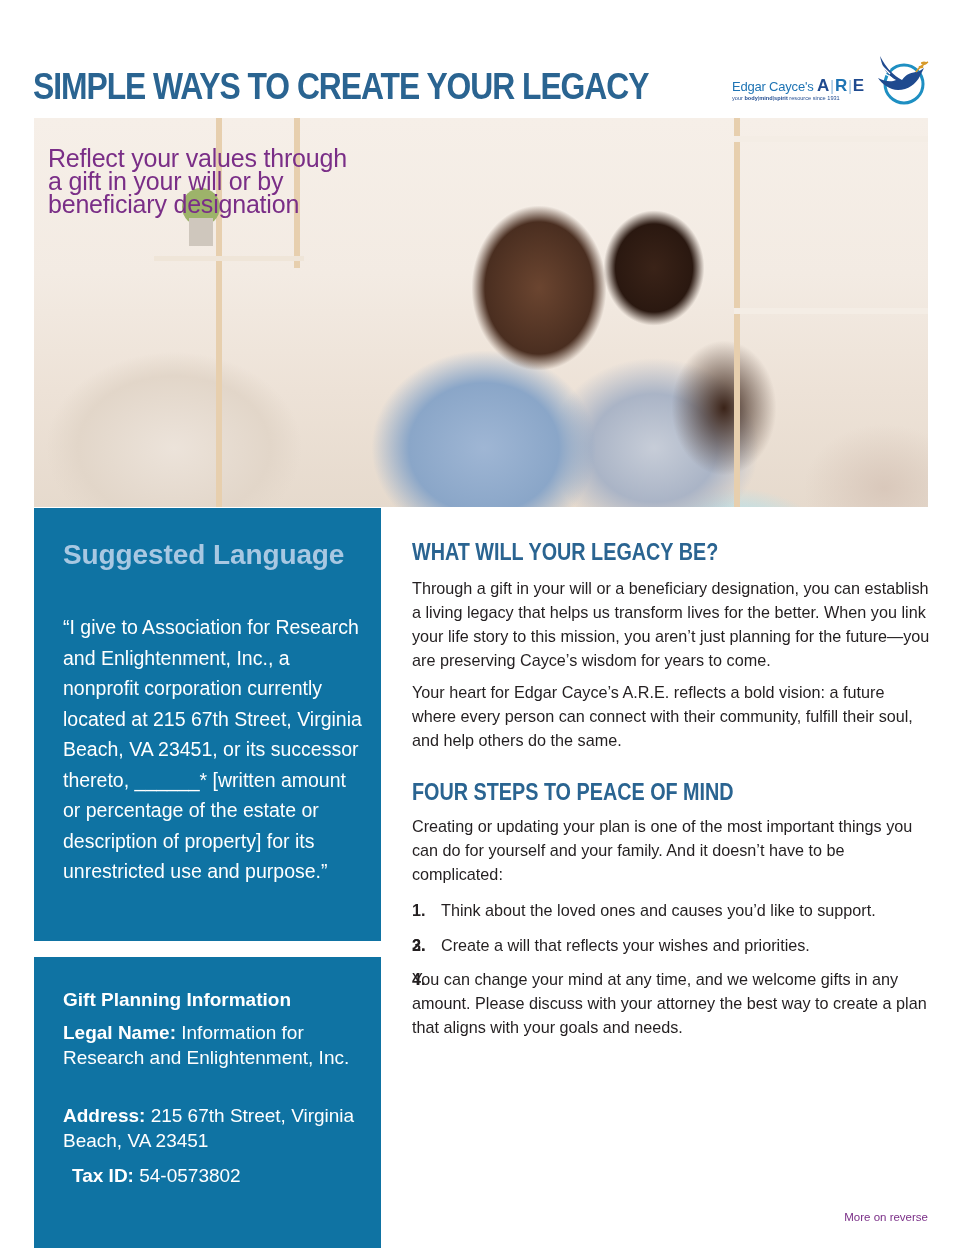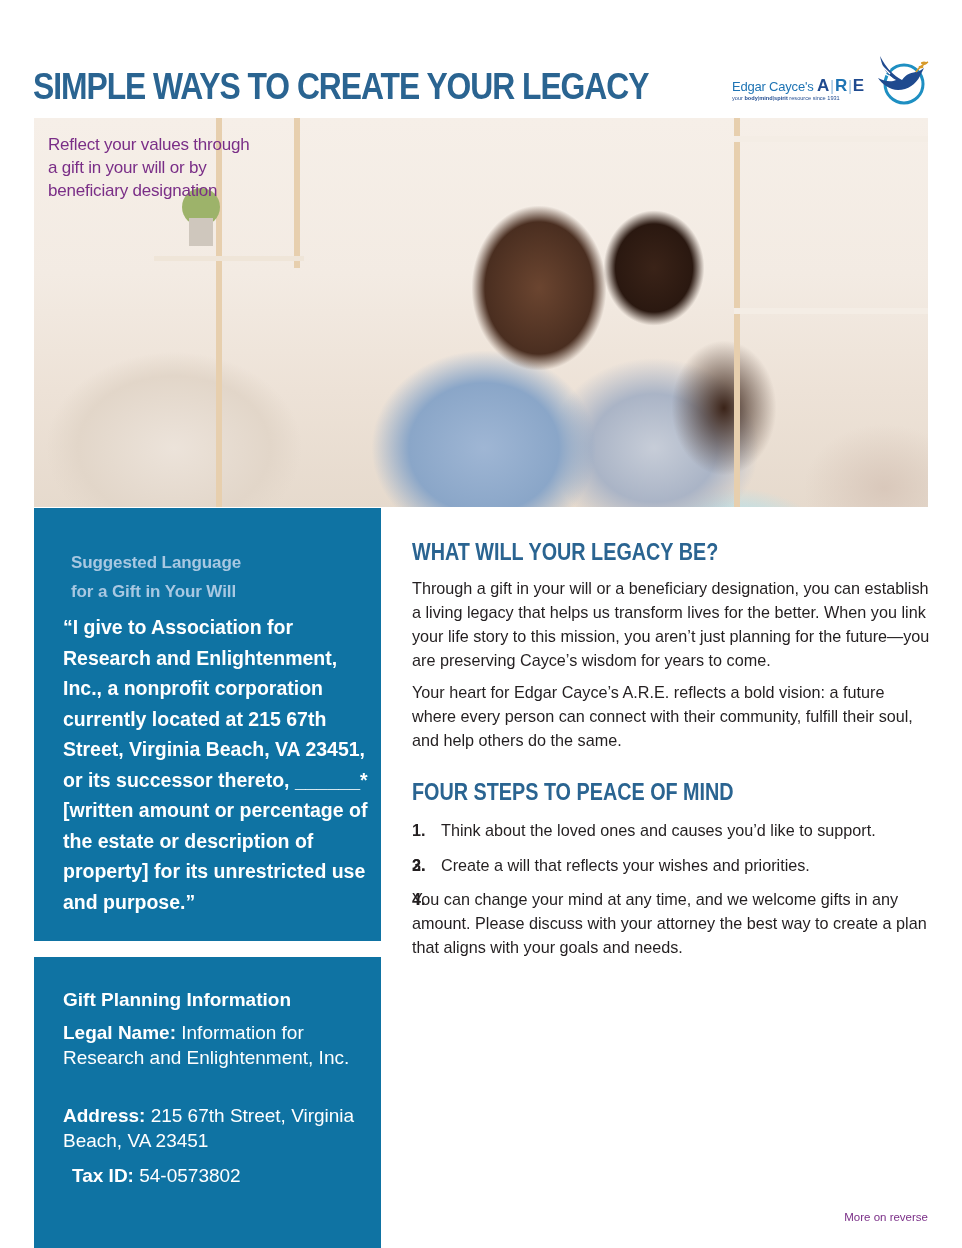--- a/index.html
+++ b/index.html
@@ -24,27 +24,27 @@
       radial-gradient(ellipse 150px 130px at 450px 330px, #9fb6d4 0%, #8aa6c8 50%, rgba(138,166,200,0) 75%),
       radial-gradient(ellipse 140px 120px at 620px 330px, #c7cdd8 0%, #aab4c6 45%, rgba(170,180,198,0) 75%),
       radial-gradient(ellipse 130px 90px at 700px 440px, #d4ecf0 0%, #bfe0e6 50%, rgba(191,224,230,0) 78%),
       radial-gradient(ellipse 160px 120px at 140px 330px, #ece3da 0%, #e2d6c9 60%, rgba(226,214,201,0) 80%),
       radial-gradient(ellipse 100px 80px at 850px 370px, #d9c8bb 0%, rgba(217,200,187,0) 80%),
       linear-gradient(180deg, #f6efe8 0%, #f3ebe3 40%, #ede2d7 70%, #e6dacd 100%);
   }
   .photo-shelf { position:absolute; background:#e7cfae; }
   .photo-plant { position:absolute; left:148px; top:70px; width:38px; height:38px; border-radius:50%; background:#9db36a; }
   .photo-pot { position:absolute; left:155px; top:100px; width:24px; height:28px; background:#cfc7bd; }
-  .tagline { position:absolute; left:14px; top:15px; margin:0; font-size:17px; line-height:23px; color:#7a2e87; letter-spacing:-0.2px; }
+  .tagline { position:absolute; left:14px; top:29px; margin:0; font-size:25px; line-height:23px; color:#7a2e87; letter-spacing:-0.2px; }
 
   .box { position:absolute; left:34px; width:347px; background:#0f73a3; color:#ffffff; }
   .box-will { top:508px; height:433px; }
   .box-info { top:957px; height:323px; }
-  .box-will h2 { position:absolute; left:29px; top:32px; margin:8px; font-size:17px; line-height:29px; font-weight:bold; color:#a8c8e2; letter-spacing:-0.1px; }
-  .will-text { position:absolute; left:29px; top:104px; width:305px; margin:0; font-size:19.5px; line-height:30.5px; color:#ffffff;font-weight:bold; }
+  .box-will h2 { position:absolute; left:29px; top:32px; margin:0; font-size:28px; line-height:29px; font-weight:bold; color:#a8c8e2; letter-spacing:-0.1px; }
+  .will-text { position:absolute; left:29px; top:104px; width:305px; margin:0; font-size:19.5px; line-height:30.5px; color:#ffffff; }
 
   .box-info h3 { position:absolute; left:29px; top:31px; margin:0; font-size:19px; font-weight:bold; line-height:24px; }
   .info-row { position:absolute; left:29px; width:300px; margin:0; font-size:19px; line-height:25px; }
   .info-row b { font-weight:bold; }
 
   .right { position:absolute; left:412px; top:538px; width:520px; }
   .h-sec { margin:0; font-family:"Liberation Sans", sans-serif; font-weight:bold; font-size:23px; color:#2a6491; transform:scaleX(0.86); transform-origin:left top; white-space:nowrap; line-height:28px; }
   .para { margin:0; font-size:16.2px; line-height:24px; color:#231f20; width:520px; }
 
   .steps { list-style:none; padding:0; margin:0; }
@@ -90,38 +90,38 @@
   <p class="tagline">
     <span>Reflect your values through</span><br>
     <span>a gift in your will or by</span><br>
     <span>beneficiary designation</span>
   </p>
 </div>
 
 <div class="box box-will">
   <h2>
     <span>Suggested Language</span><br>
-    <span>for a Gift in Your Will</span>
   </h2>
   <p class="will-text">“I give to Association for Research and Enlightenment, Inc., a nonprofit corporation currently located at 215 67th Street, Virginia Beach, VA 23451, or its successor thereto, ______* [written amount or percentage of the estate or description of property] for its unrestricted use and purpose.”</p>
 </div>
 
 <div class="box box-info">
   <h3>Gift Planning Information</h3>
   <p class="info-row" style="top:63px;"><b>Legal Name:</b><span> Information for Research and Enlightenment, Inc.</span></p>
   <p class="info-row" style="top:146px;"><b>Address:</b><span> 215 67th Street, Virginia Beach, VA 23451</span></p>
   <p class="info-row" style="top:206px;margin-left:9px;"><b>Tax ID:</b><span> 54-0573802</span></p>
 </div>
 
 <div class="right">
   <h2 class="h-sec">WHAT WILL YOUR LEGACY BE?</h2>
   <p class="para" style="margin-top:10px;">Through a gift in your will or a beneficiary designation, you can establish a living legacy that helps us transform lives for the better. When you link your life story to this mission, you aren’t just planning for the future—you are preserving Cayce’s wisdom for years to come.</p>
   <p class="para" style="margin-top:8px;">Your heart for Edgar Cayce’s A.R.E. reflects a bold vision: a future where every person can connect with their community, fulfill their soul, and help others do the same.</p>
 
   <h2 class="h-sec" style="margin-top:26px;">FOUR STEPS TO PEACE OF MIND</h2>
+  <p class="para" style="margin-top:8px;">Creating or updating your plan is one of the most important things you can do for yourself and your family. And it doesn’t have to be complicated:</p>
 
   <ol class="steps" style="margin-top:12px;">
     <li class="step" style="margin-bottom:10px;">
       <span class="num">1.</span>
       <span>Think about the loved ones and causes you’d like to support.</span>
     </li>
     <li class="step" style="margin-bottom:10px;">
       <span class="num">2.</span>
     </li>
     <li class="step" style="margin-bottom:10px;">

